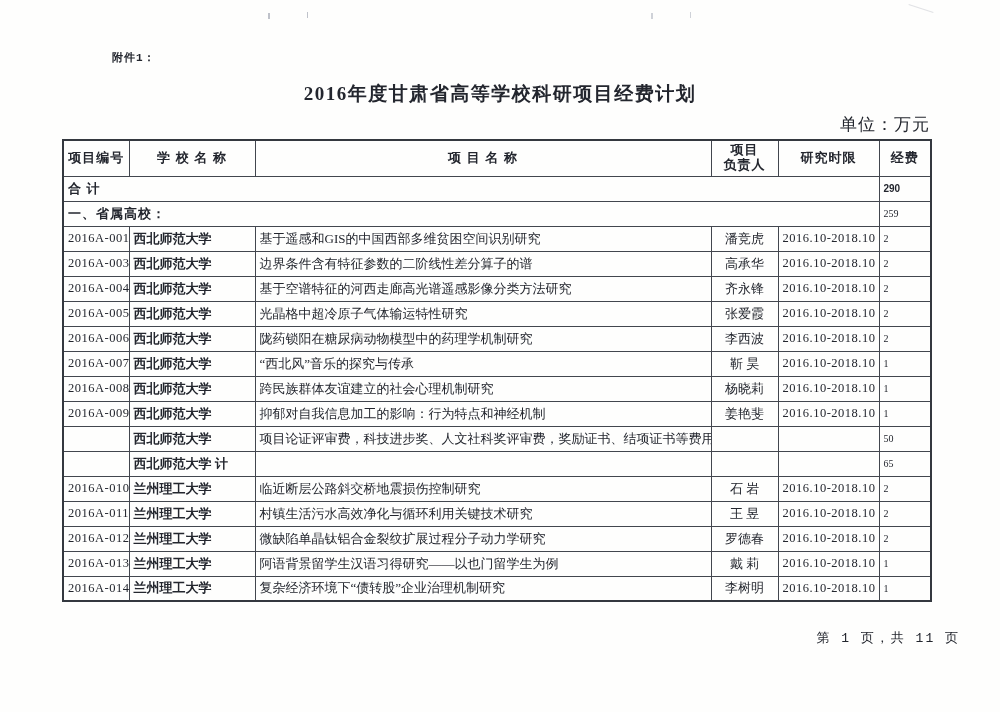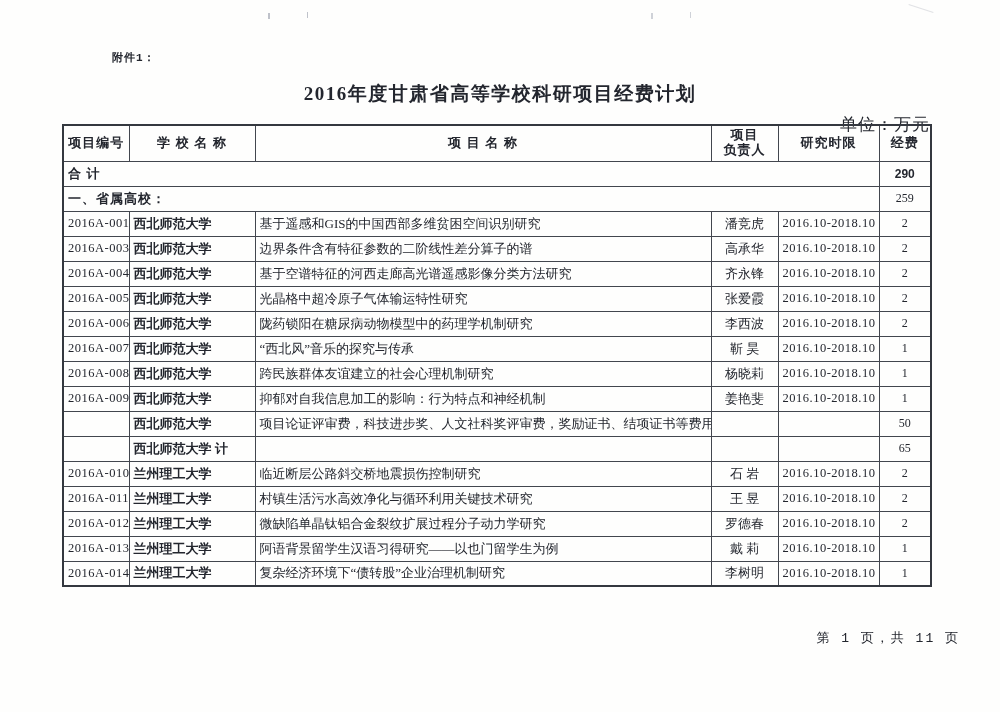--- a/index.html
+++ b/index.html
@@ -16,41 +16,41 @@
   }
   .title {
     position:absolute; left:0; top:81px; width:1000px; text-align:center;
     font-weight:bold; font-size:19px; letter-spacing:1.5px;
   }
   .unit {
     position:absolute; left:62px; top:113px; width:868px; text-align:right;
     font-size:17px; letter-spacing:1px;
   }
   table.funding {
-    position:absolute; left:62px; top:124px; width:868px;
+    position:absolute; left:62px; top:139px; width:868px;
     border-collapse:collapse; table-layout:fixed;
     font-size:13px;
     padding-left:24px;
   }
   table.funding th, table.funding td {
     border:1px solid #42464e; padding:0 4px; overflow:hidden; white-space:nowrap;
   }
   table.funding { border:2px solid #34383f; }
   table.funding thead th {
     height:36px; text-align:center; font-weight:bold; font-size:13px;
     font-family:"Liberation Sans","DejaVu Sans",sans-serif;
     letter-spacing:1px; white-space:pre-line; line-height:1.15; vertical-align:middle;
   }
   table.funding tbody td { height:25px; vertical-align:middle; }
   td.code-cell   { text-align:center; font-size:12.5px; letter-spacing:0.5px; }
   td.school-cell { text-align:left; padding-left:6px;font-weight:bold; }
   td.project-cell{ text-align:left; padding-left:7px; }
   td.leader-cell { text-align:center; }
   td.period-cell { text-align:center; font-size:12.5px; letter-spacing:0.5px; }
-  td.fund-cell   { text-align:center; padding-right:14px; font-size:12px;margin-left:36px; }
+  td.fund-cell   { text-align:left; padding-right:14px; font-size:10px;margin-left:36px; }
   td.label-cell  { text-align:left; padding-left:8px;
     font-family:"Liberation Sans","DejaVu Sans",sans-serif; font-weight:bold; letter-spacing:1px;margin-left:36px; }
   .bold { font-weight:bold; font-family:"Liberation Sans","DejaVu Sans",sans-serif; }
   .footer {
     position:absolute; left:0; top:629px; width:960px; text-align:right;
     font-size:13px; letter-spacing:2px;font-family:Liberation Mono, monospace;
   }
   
   .speck { position:absolute; background:#8a90a0; opacity:0.55; }
   .speck.s1 { left:268px; top:13px; width:2px; height:6px; }

